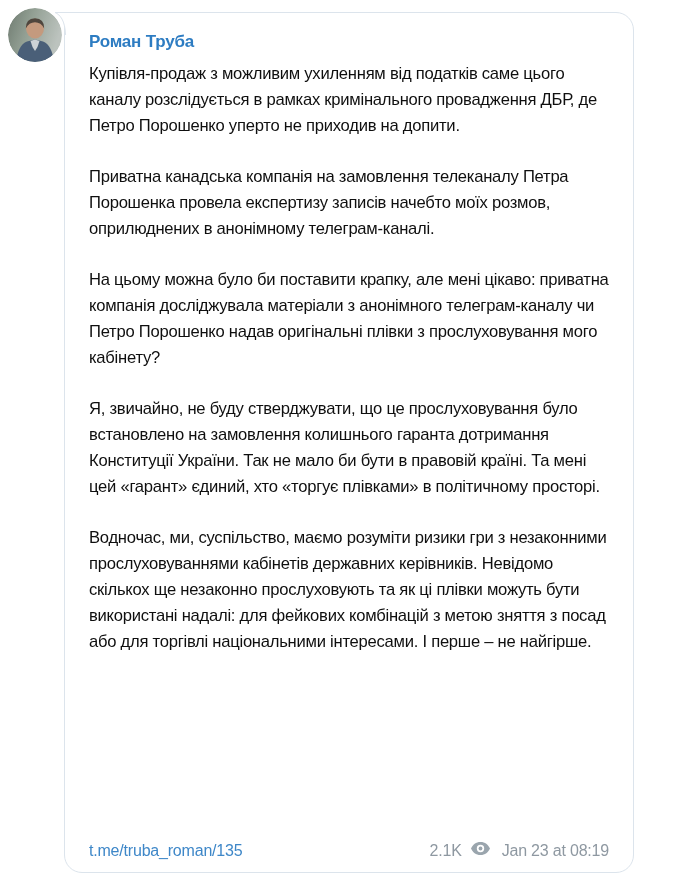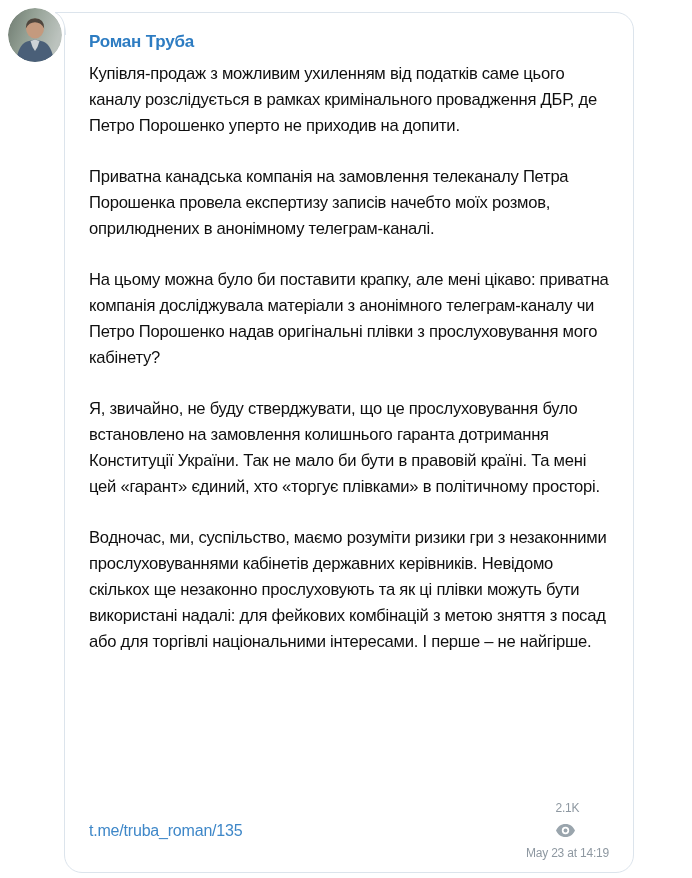--- a/index.html
+++ b/index.html
@@ -41,22 +41,22 @@
   }
   .text p:last-child{margin-bottom:0;}
   .footer{
     flex:0 0 auto;display:flex;align-items:center;justify-content:space-between;
     padding-top:6px;
   }
   .post-link{
     font-size:16px;color:var(--link);text-decoration:none;letter-spacing:-0.2px;
   }
   .meta{
-    display:flex;align-items:center;gap:9px;
-    font-size:12px;color:var(--meta);letter-spacing:-0.2px;flex-direction:column;
+    display:flex;gap:9px;
+    font-size:16px;color:var(--meta);letter-spacing:-0.2px;
   }
   .meta .eye{display:inline-flex;margin-right:3px;}
 </style>
 </head>
 <body>
 
 <div class="widget">
 
   <div class="avatar">
     <svg width="54" height="54" viewBox="0 0 54 54">
@@ -100,17 +100,17 @@
     <div class="footer">
       <a class="post-link" href="#">t.me/truba_roman/135</a>
       <div class="meta">
         <span>2.1K</span>
         <span class="eye">
           <svg width="19" height="13" viewBox="0 0 19 13">
             <path fill-rule="evenodd" clip-rule="evenodd" fill="#9aa5ad" d="M9.5 0 C5 0 1.6 2.7 0 6.5 C1.6 10.3 5 13 9.5 13 C14 13 17.4 10.3 19 6.5 C17.4 2.7 14 0 9.5 0 Z M9.5 10.2 A3.7 3.7 0 1 1 9.5 2.8 A3.7 3.7 0 1 1 9.5 10.2 Z"></path>
             <circle cx="9.5" cy="6.5" r="1.9" fill="#9aa5ad"></circle>
           </svg>
         </span>
-        <span>May 23 at 14:19</span>
+        <span>Jan 23 at 08:19</span>
       </div>
     </div>
   </div>
 </div>
 
 </body></html>

